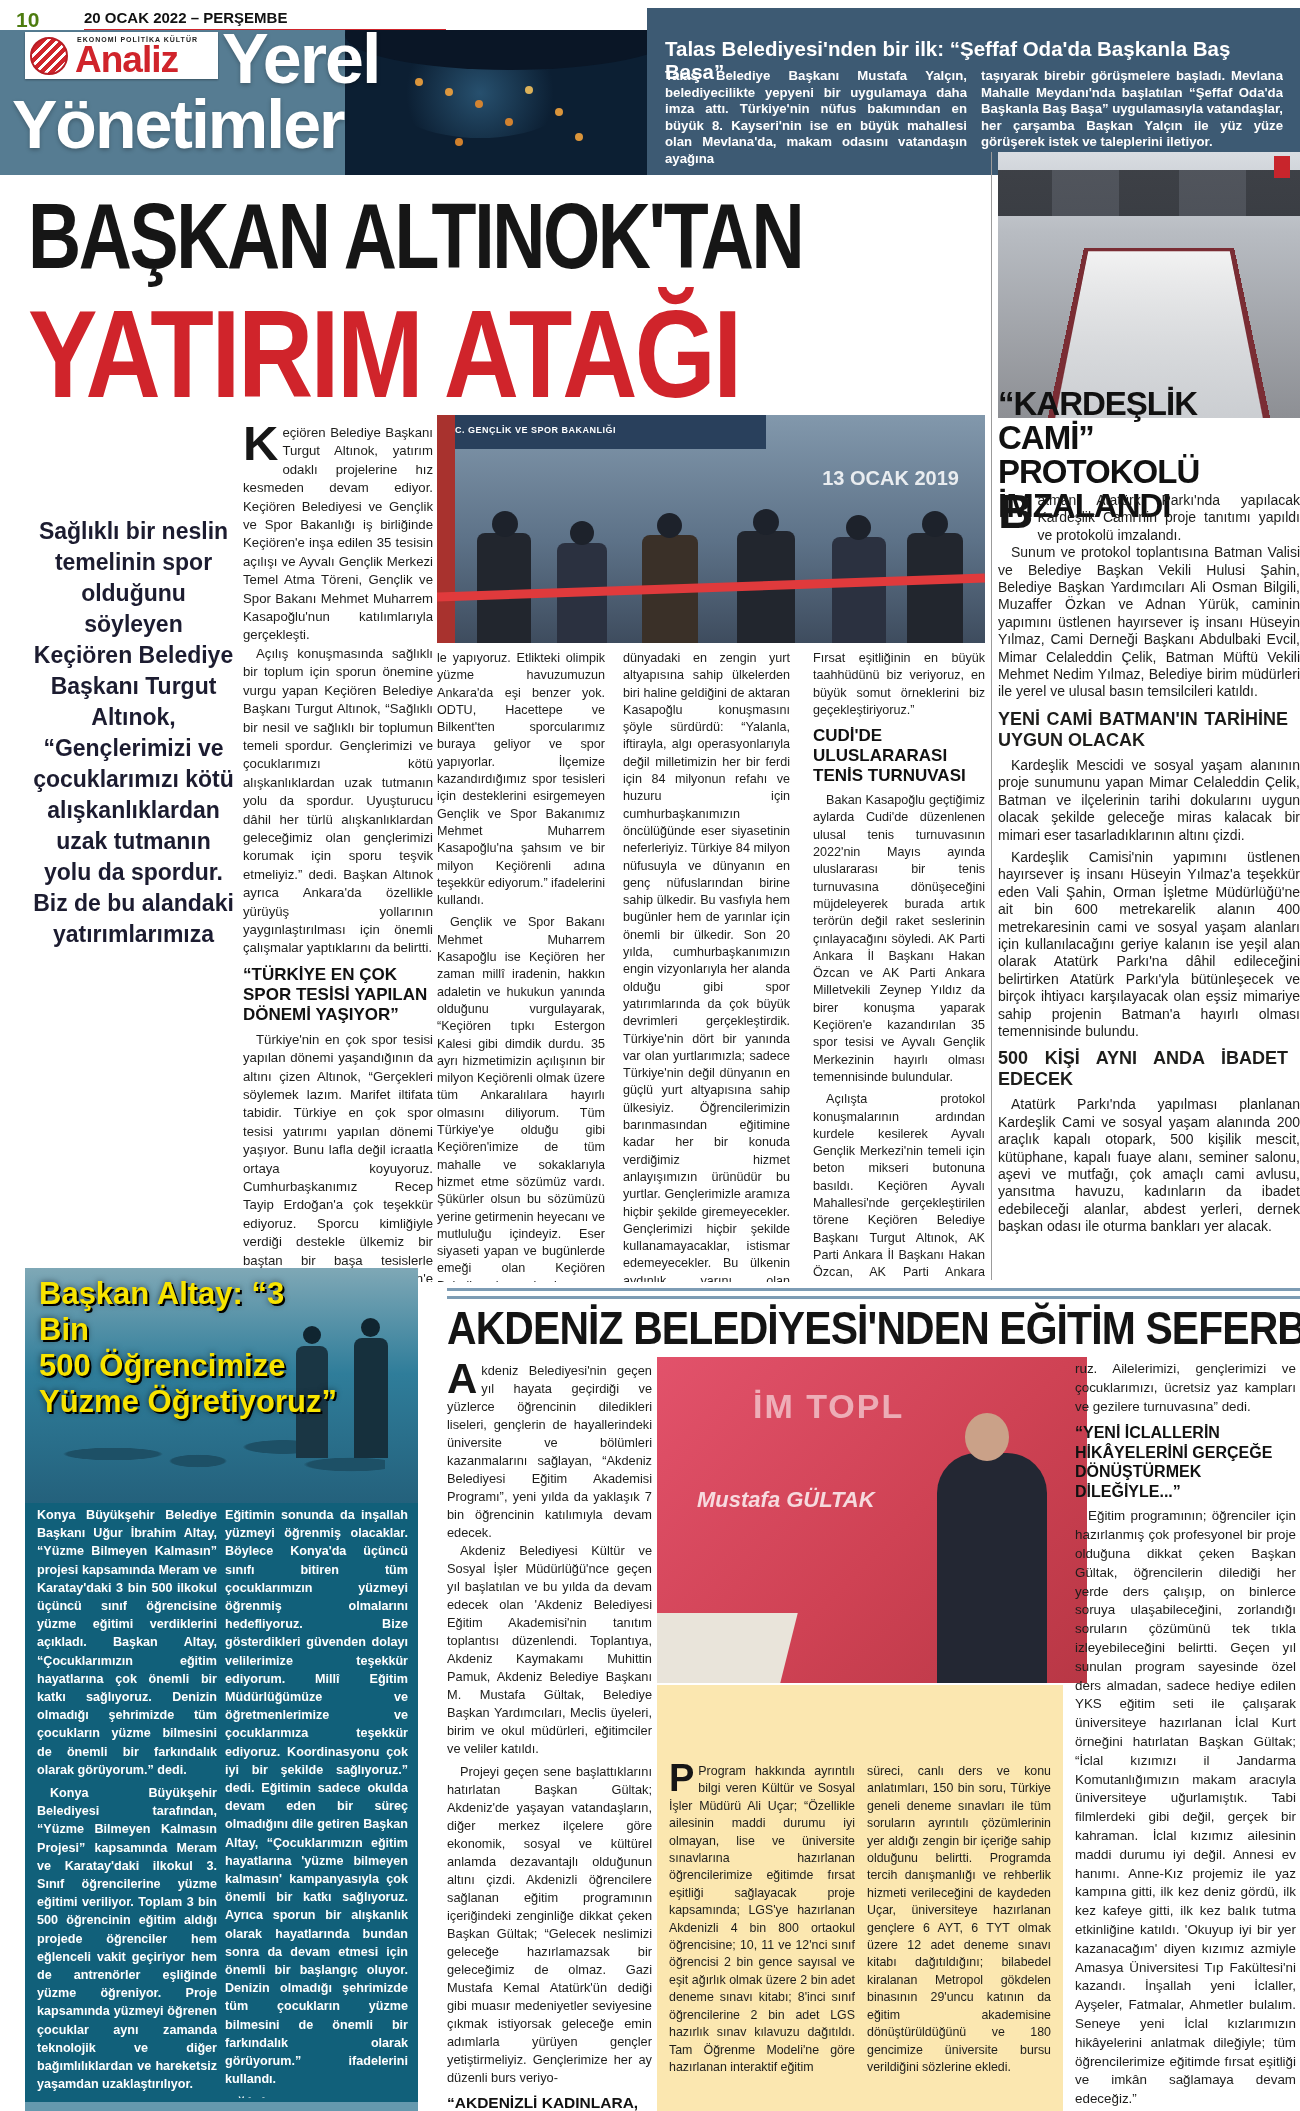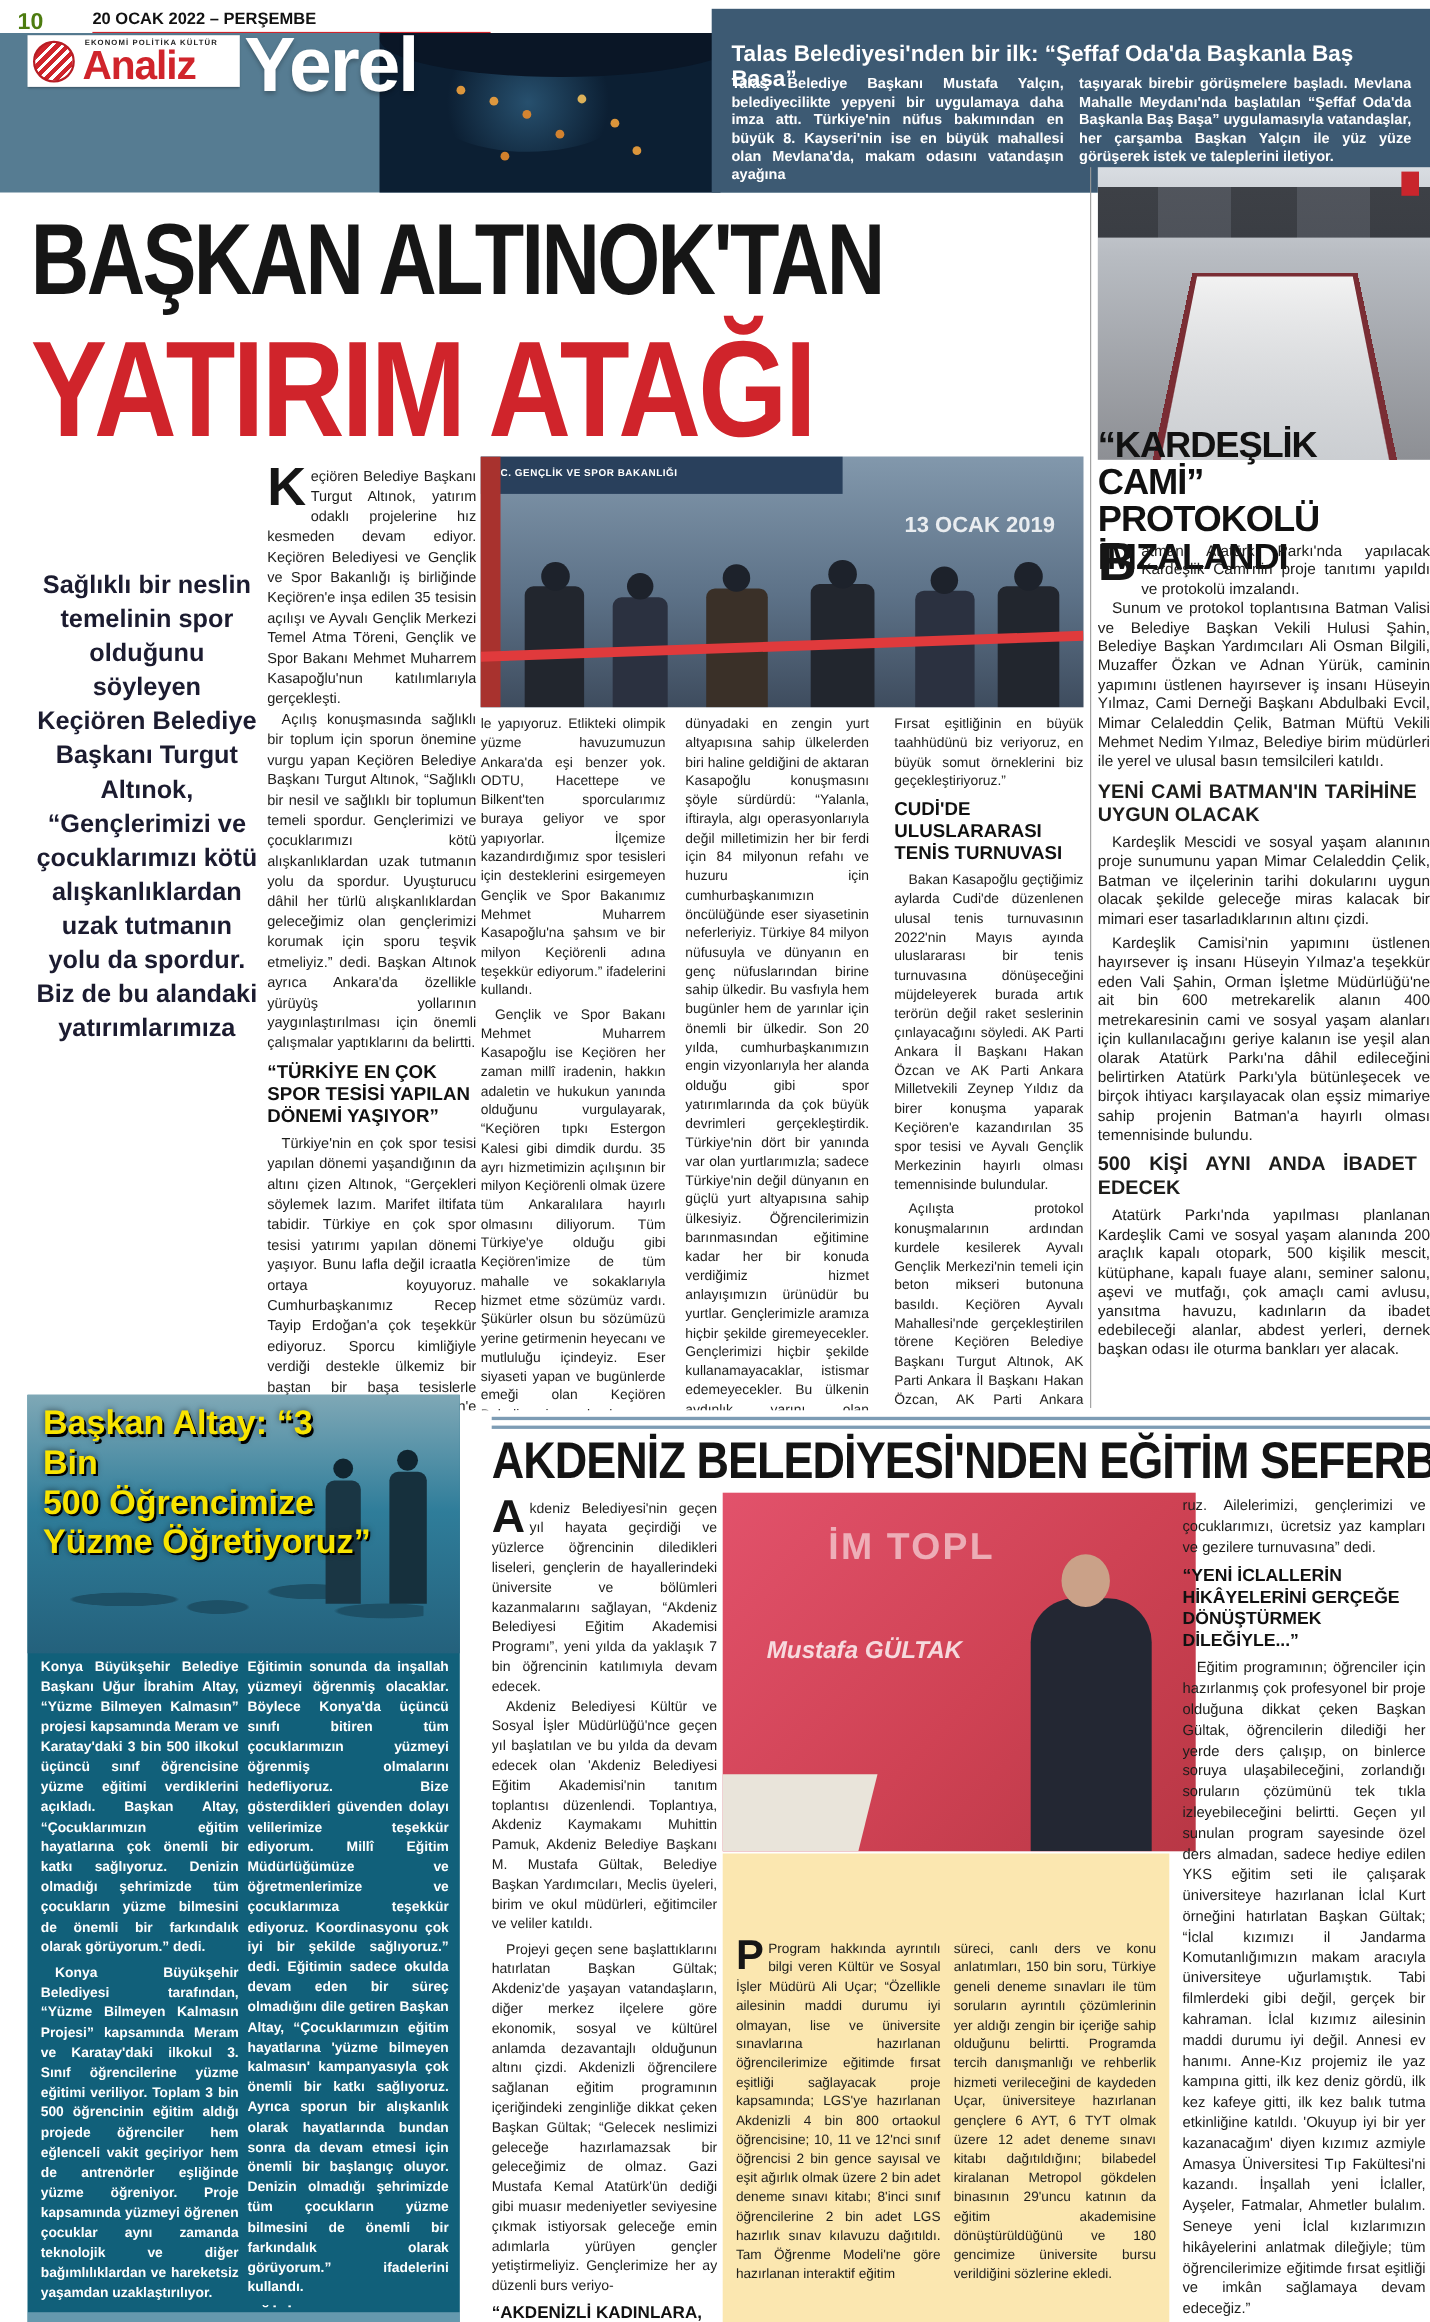--- a/index.html
+++ b/index.html
@@ -73,20 +73,21 @@
       <i style="left:40px;top:18px;width:190px;height:90px;background:radial-gradient(circle,#27506e 0%,#0c1f33 70%);"></i>
       <i style="left:70px;top:48px;width:8px;height:8px;background:#f2a23c;box-shadow:30px 10px 0 #f2a23c,60px 22px 0 #e78b2c,110px 8px 0 #f2c05c,140px 30px 0 #f2a23c,90px 40px 0 #e78b2c,160px 55px 0 #f2a23c,40px 60px 0 #e78b2c;border-radius:50%;opacity:.9;"></i>
       <i style="left:0;top:-30px;width:330px;height:70px;background:#0a1626;border-radius:50%;"></i>
     </div>
     <div class="abs logobox" style="left:25px;top:2px;width:193px;height:47px;">
       <div class="abs globe" style="left:5px;top:5px;"></div>
       <div class="abs tagline" style="left:52px;top:4px;">EKONOMİ POLİTİKA KÜLTÜR</div>
       <div class="abs logoname" style="left:50px;top:11px;">Analiz</div>
     </div>
     <div class="abs secline" style="left:222px;top:-4px;font-size:70px;">Yerel</div>
+    <div class="abs secline" style="left:12px;top:62px;font-size:68px;">Yönetimler</div>
   </div>
 
   <div class="abs talas" style="left:647px;top:8px;width:653px;height:167px;">
     <div class="abs talastitle" style="left:18px;top:30px;width:622px;">Talas Belediyesi'nden bir ilk: “Şeffaf Oda'da Başkanla Baş Başa”</div>
     <div class="abs talascol" style="left:18px;top:60px;width:302px;height:102px;overflow:hidden;">Talas Belediye Başkanı Mustafa Yalçın, belediyecilikte yepyeni bir uygulamaya daha imza attı. Türkiye'nin nüfus bakımından en büyük 8. Kayseri'nin ise en büyük mahallesi olan Mevlana'da, makam odasını vatandaşın ayağına</div>
     <div class="abs talascol" style="left:334px;top:60px;width:302px;height:102px;overflow:hidden;">taşıyarak birebir görüşmelere başladı. Mevlana Mahalle Meydanı'nda başlatılan “Şeffaf Oda'da Başkanla Baş Başa” uygulamasıyla vatandaşlar, her çarşamba Başkan Yalçın ile yüz yüze görüşerek istek ve taleplerini iletiyor.</div>
   </div>
 
   <div class="abs" style="left:28px;top:190px;">
     <span class="h1a" style="display:inline-block;">BAŞKAN ALTINOK'TAN</span>

